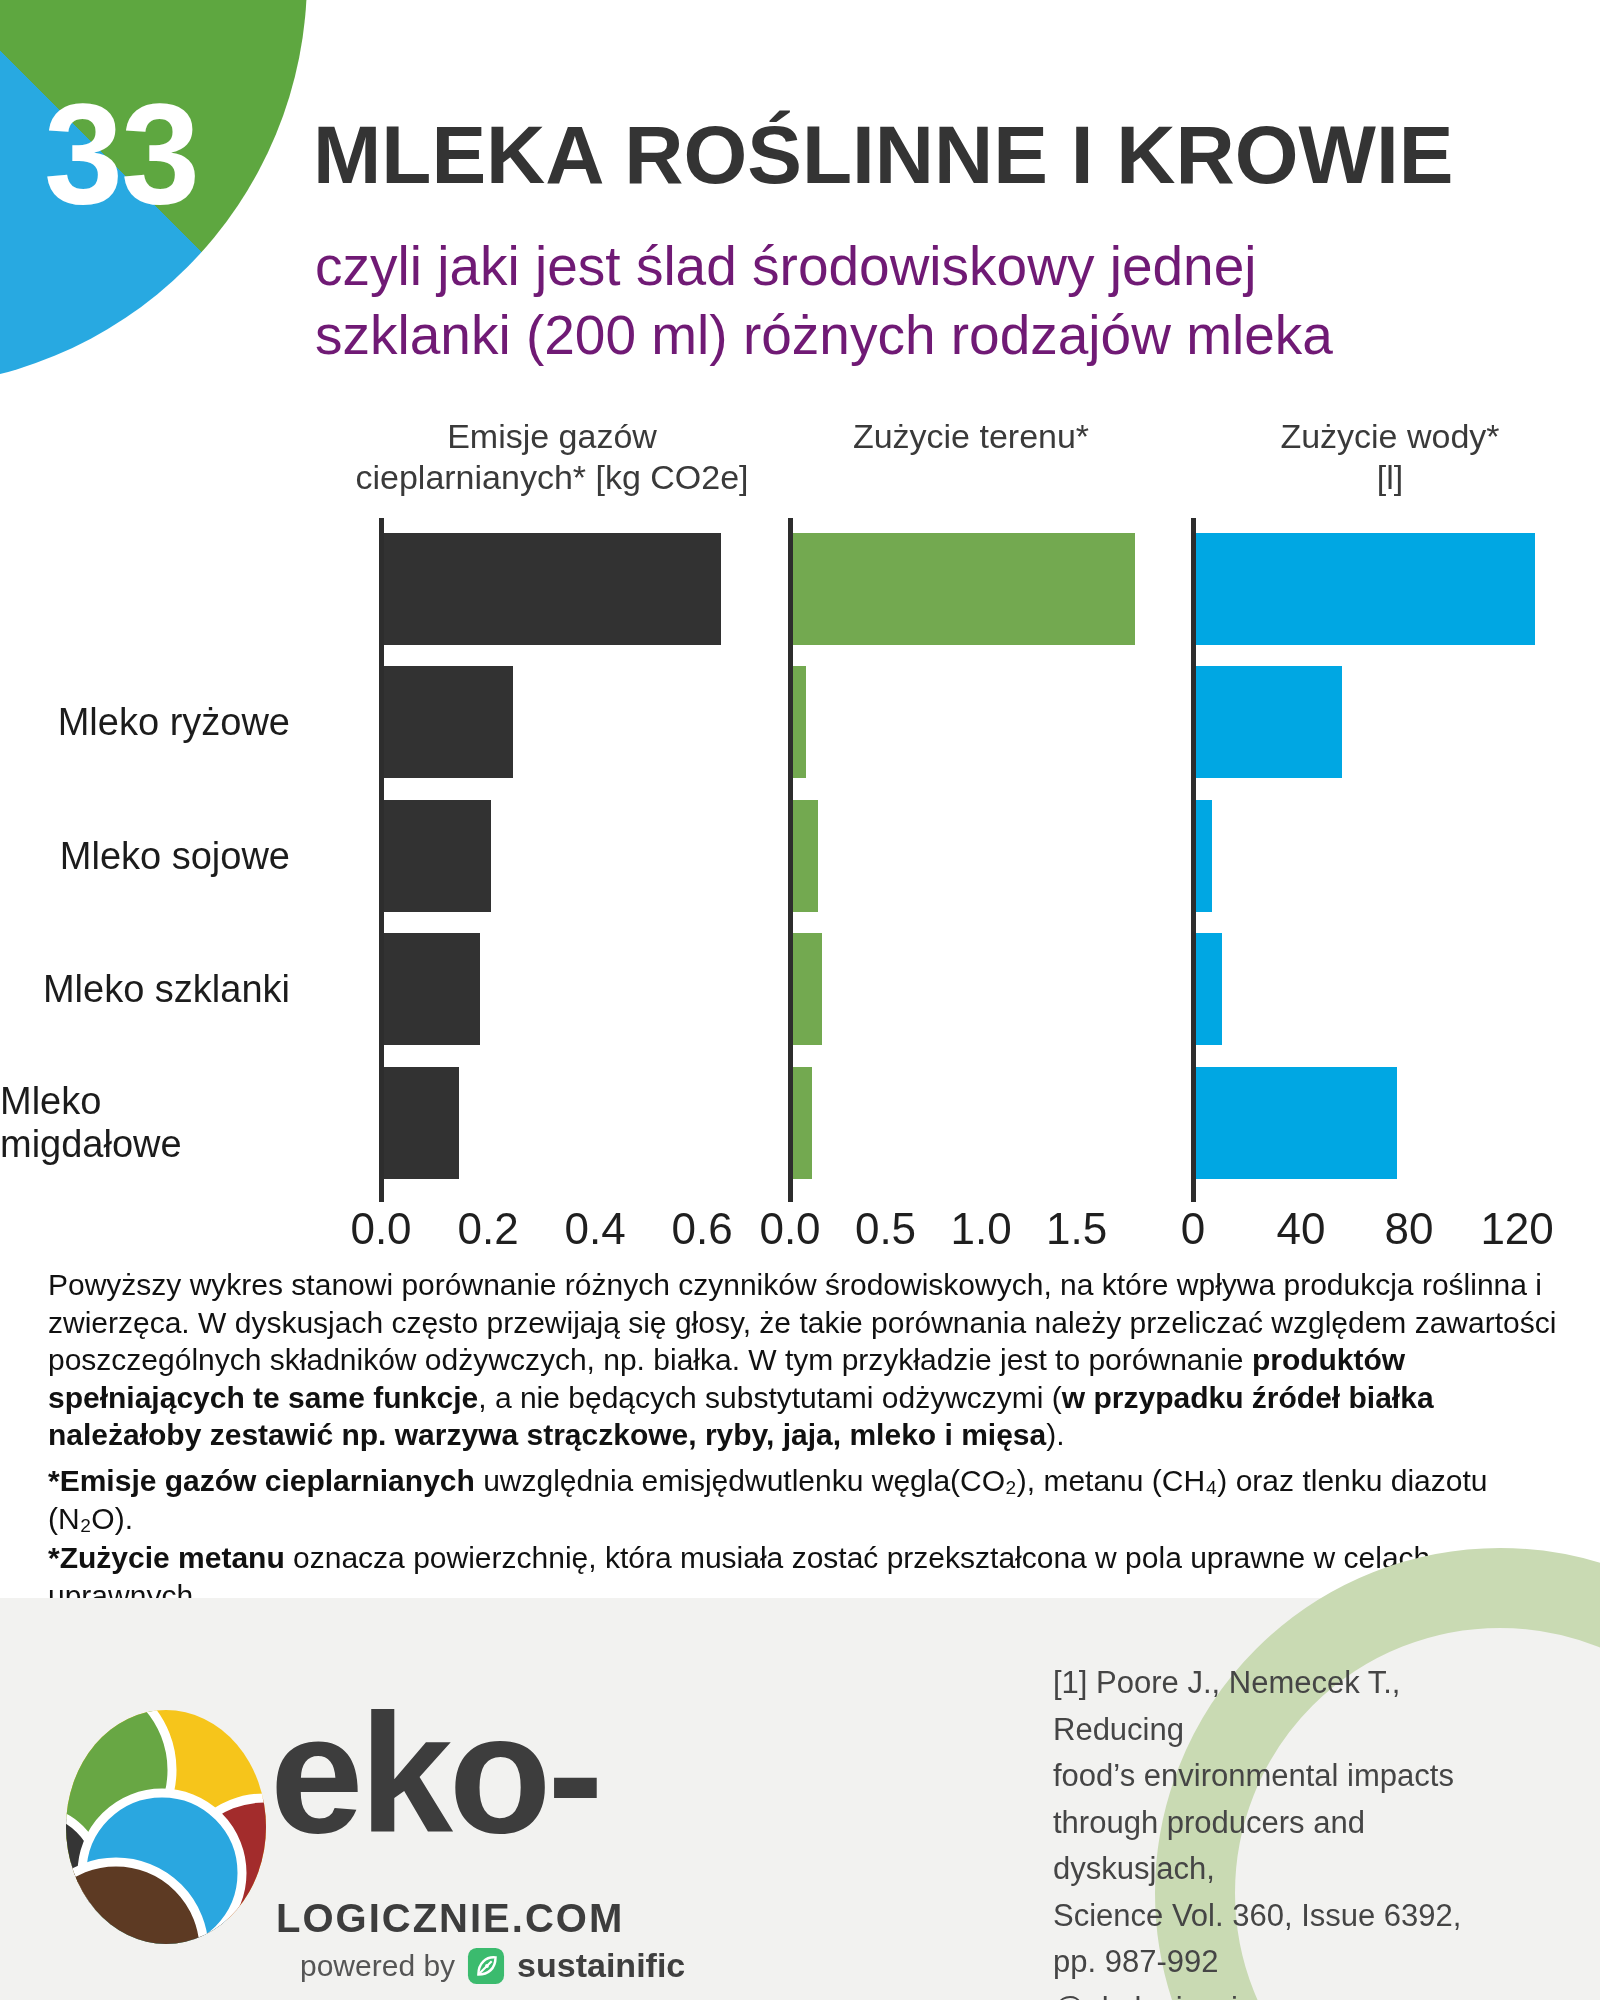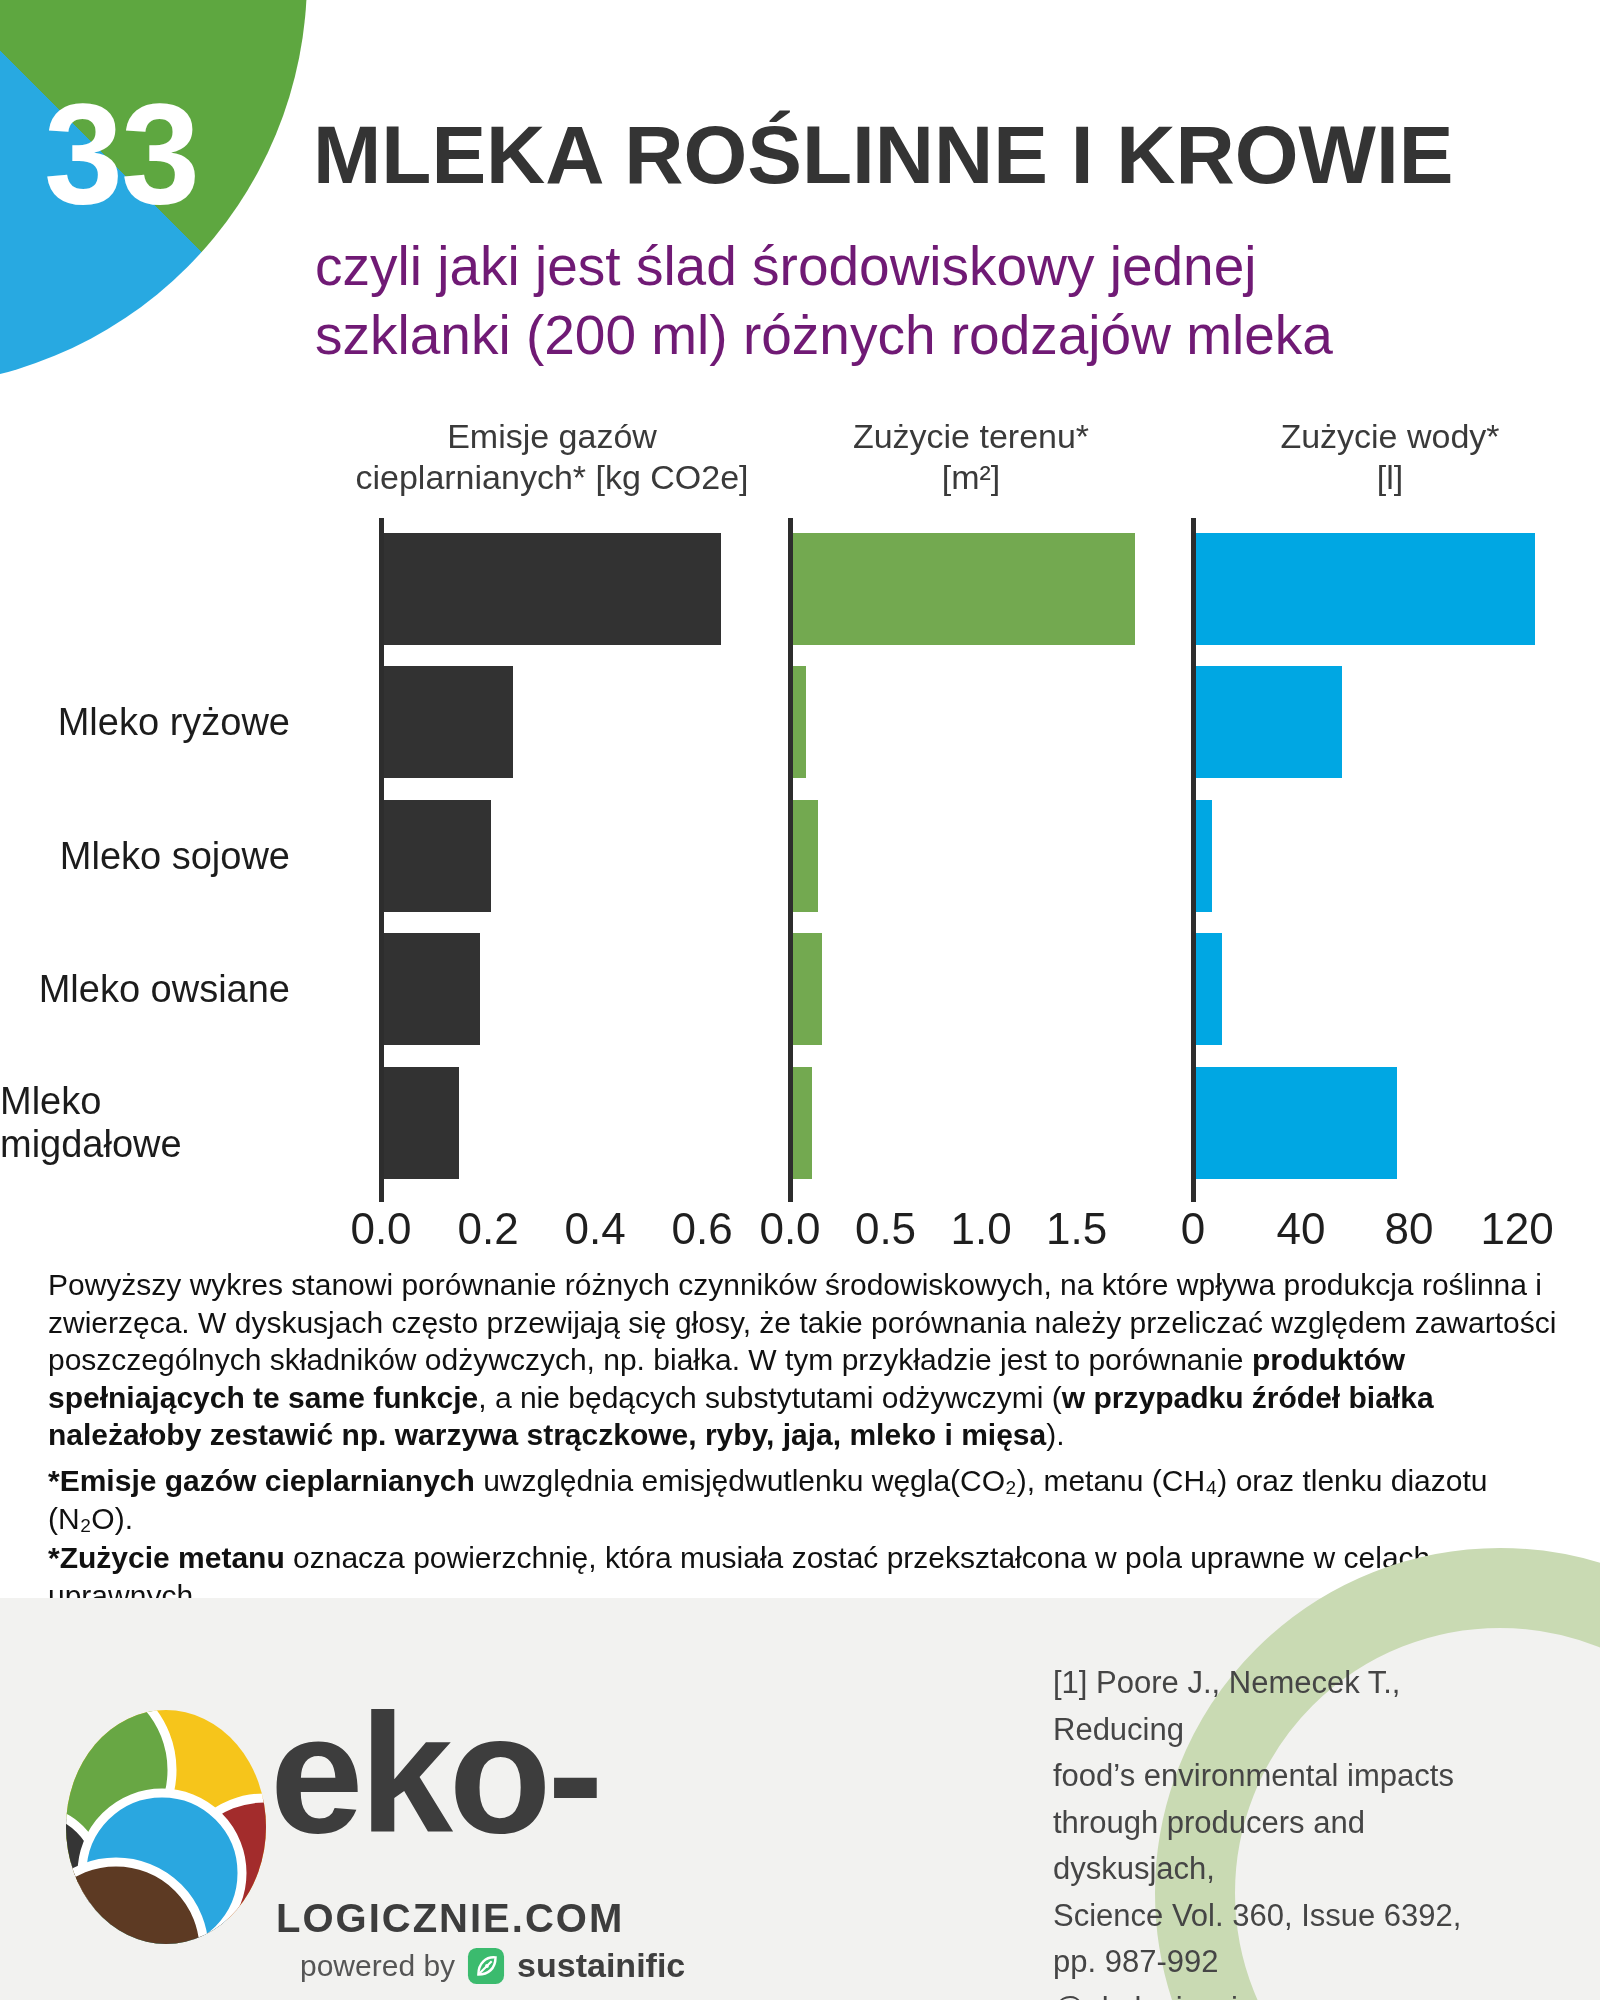--- a/index.html
+++ b/index.html
@@ -62,21 +62,20 @@
     <div>czyli jaki jest ślad środowiskowy jednej</div>
     <div>szklanki (200 ml) różnych rodzajów mleka</div>
   </div>
 
   <div class="chead h1">
     <div>Emisje gazów</div>
     <div>cieplarnianych* [kg CO2e]</div>
   </div>
   <div class="chead h2">
     <div>Zużycie terenu*</div>
-    <div>[m²]</div>
   </div>
   <div class="chead h3">
     <div>Zużycie wody*</div>
     <div>[l]</div>
   </div>
 
   <div class="spine s1"></div>
   <div class="spine s2"></div>
   <div class="spine s3"></div>
 
@@ -92,21 +91,21 @@
         <div class="bar" title="0.07" style="left: 793px; width: 13.4px; background: rgb(115, 169, 80);"></div>
         <div class="bar" title="54" style="left: 1196px; width: 145.9px; background: rgb(0, 167, 227);"></div>
       </div>
       <div class="crow" style="top: 266.8px;">
         <div class="cat">Mleko sojowe</div>
         <div class="bar" title="0.2" style="left: 384px; width: 107.1px; background: rgb(50, 50, 50);"></div>
         <div class="bar" title="0.13" style="left: 793px; width: 24.8px; background: rgb(115, 169, 80);"></div>
         <div class="bar" title="5.9" style="left: 1196px; width: 15.9px; background: rgb(0, 167, 227);"></div>
       </div>
       <div class="crow" style="top: 400.2px;">
-        <div class="cat">Mleko owsiane</div>
+        <div class="cat">Mleko szklanki</div>
         <div class="bar" title="0.18" style="left: 384px; width: 96.4px; background: rgb(50, 50, 50);"></div>
         <div class="bar" title="0.15" style="left: 793px; width: 28.7px; background: rgb(115, 169, 80);"></div>
         <div class="bar" title="9.6" style="left: 1196px; width: 25.9px; background: rgb(0, 167, 227);"></div>
       </div>
       <div class="crow" style="top: 533.6px;">
         <div class="cat">Mleko migdałowe</div>
         <div class="bar" title="0.14" style="left: 384px; width: 74.9px; background: rgb(50, 50, 50);"></div>
         <div class="bar" title="0.1" style="left: 793px; width: 19.1px; background: rgb(115, 169, 80);"></div>
         <div class="bar" title="74.3" style="left: 1196px; width: 200.7px; background: rgb(0, 167, 227);"></div>
       </div>

